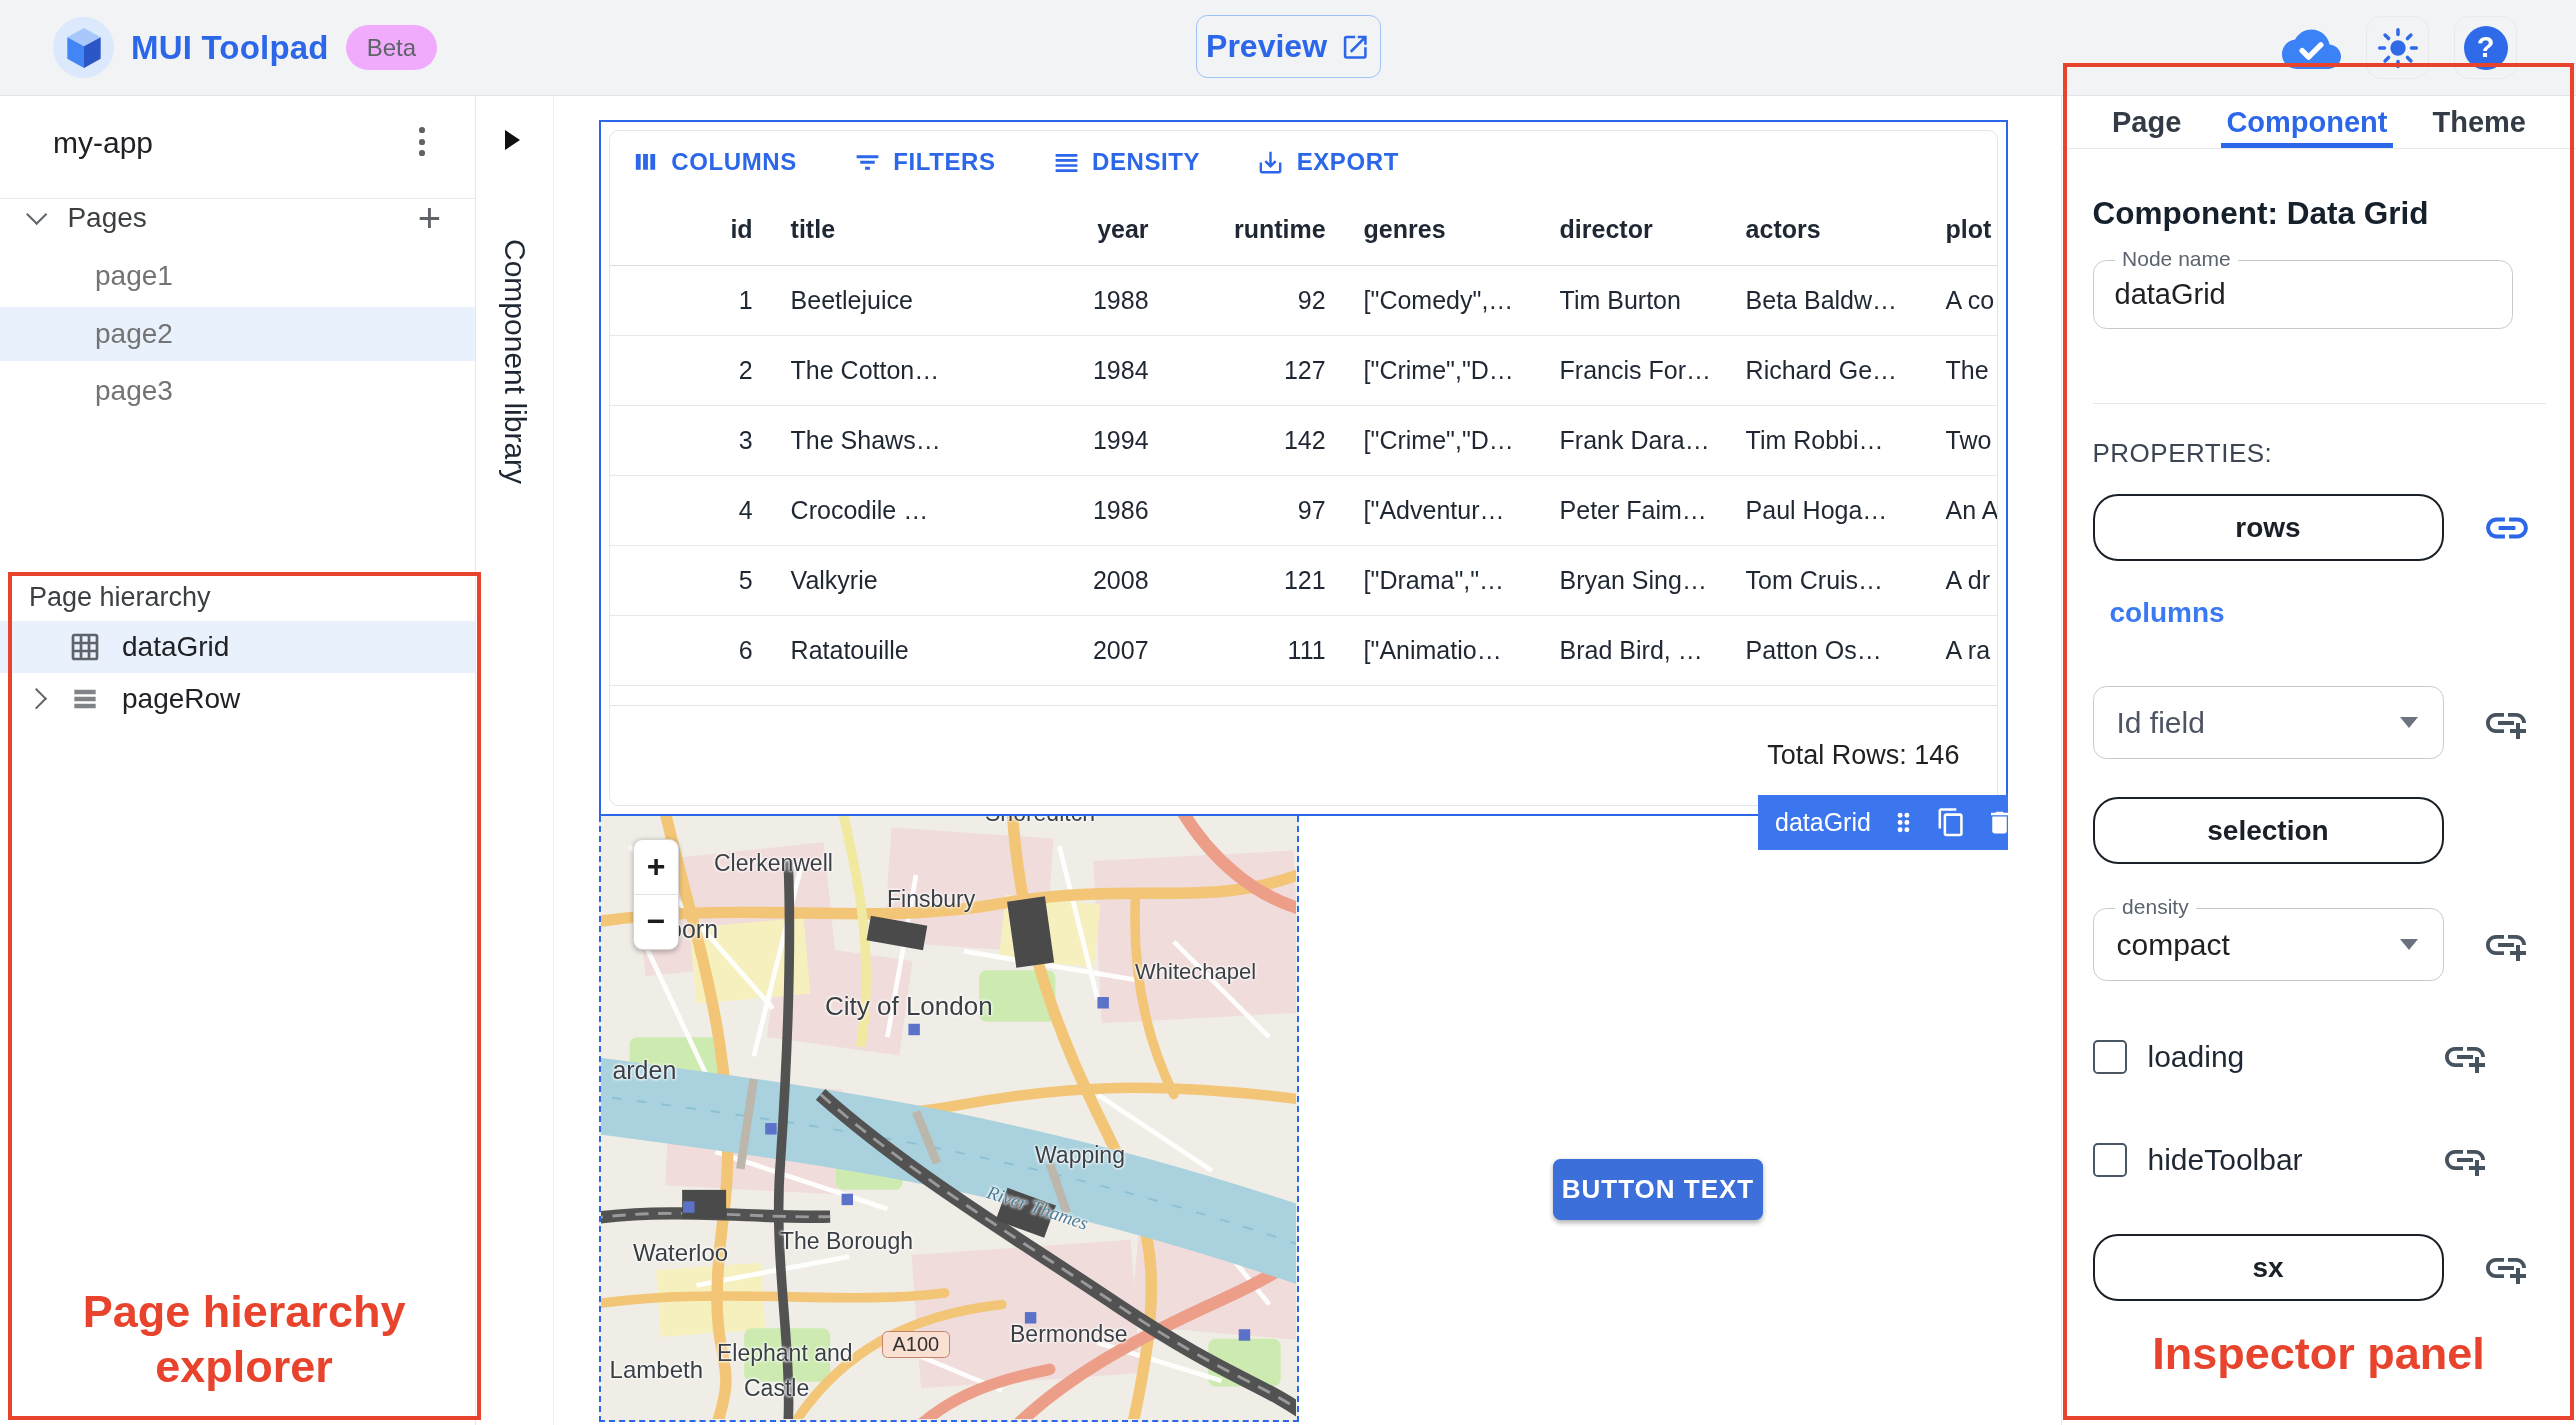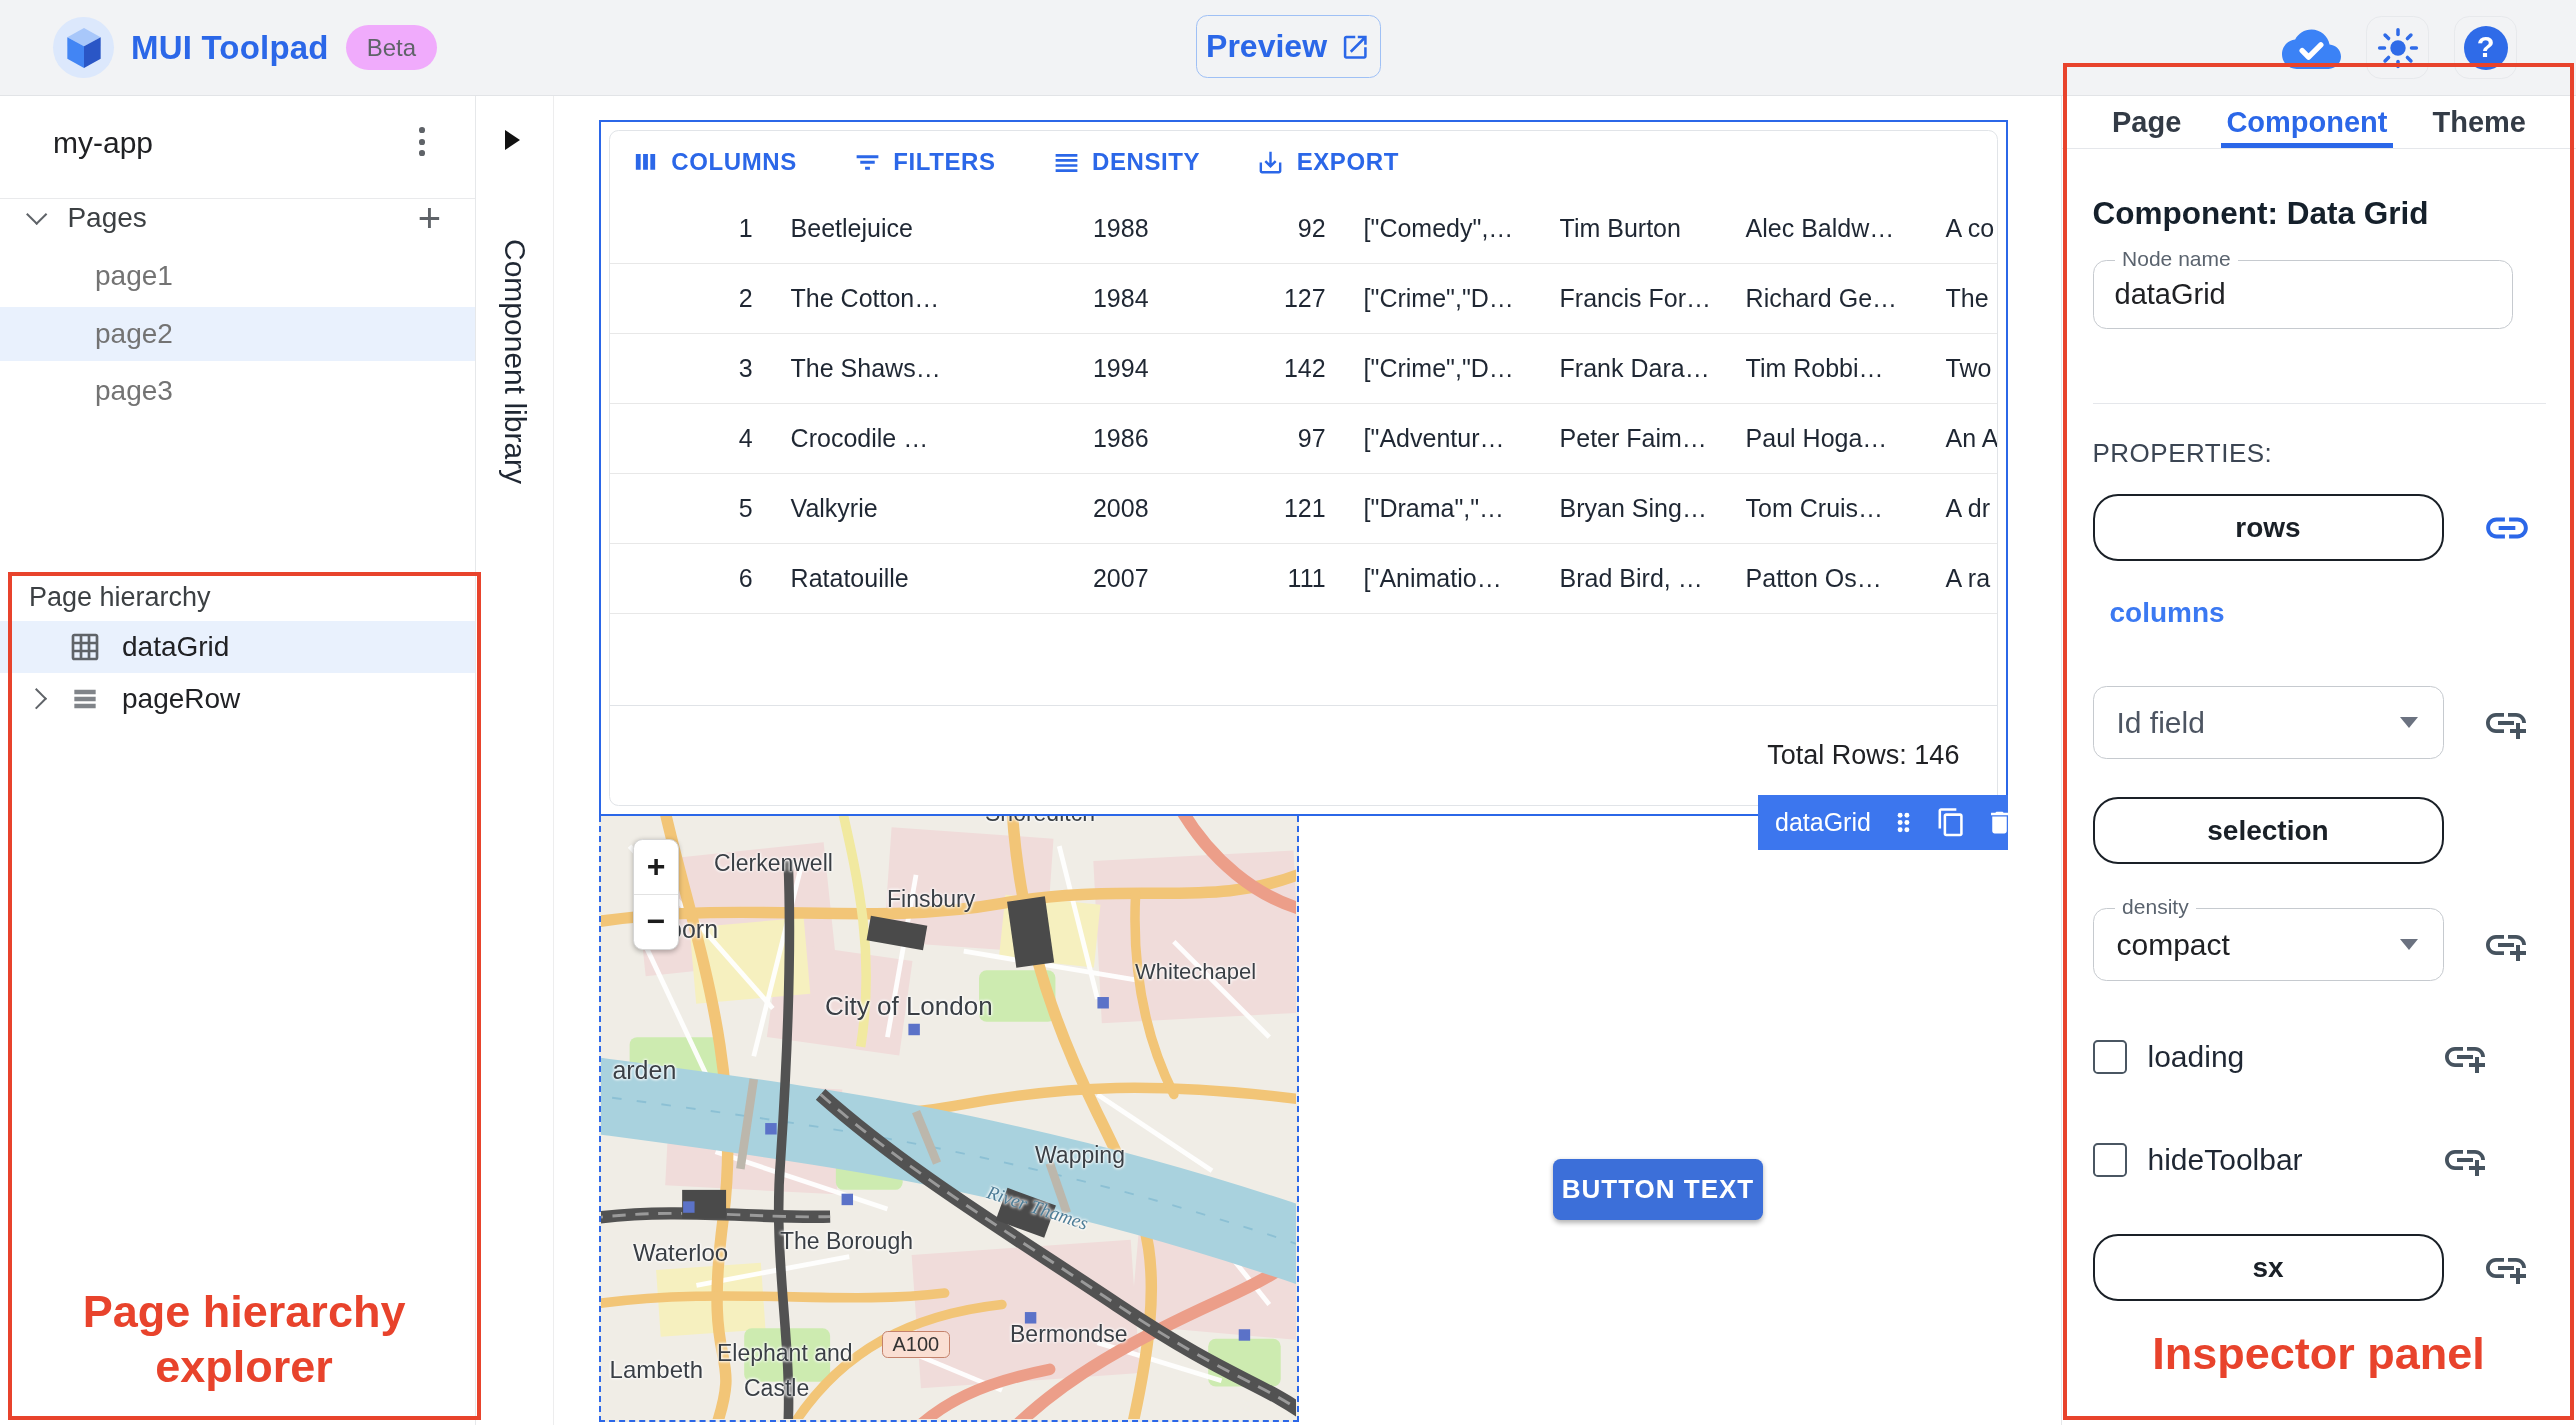--- a/index.html
+++ b/index.html
@@ -383,29 +383,39 @@
             </svg>
           <span>DENSITY</span>
         </button>
         <button class="gt-btn">
           <svg width="29" height="29" viewBox="0 0 24 24" fill="#2b67e8">
               <path d="M19 12v7H5v-7H3v7c0 1.1.9 2 2 2h14c1.1 0 2-.9 2-2v-7h-2zm-6 .67l2.59-2.58L17 11.5l-5 5-5-5 1.41-1.41L11 12.67V3h2v9.67z"></path>
             </svg>
           <span>EXPORT</span>
         </button>
       </div>
+      <div class="grid-headrow">
+          <div class="th r" style="width: 162px;">id</div>
+          <div class="th" style="width: 239px;">title</div>
+          <div class="th r" style="width: 157px;">year</div>
+          <div class="th r" style="width: 177px;">runtime</div>
+          <div class="th" style="width: 196px;">genres</div>
+          <div class="th" style="width: 186px;">director</div>
+          <div class="th" style="width: 200px;">actors</div>
+          <div class="th" style="width: 143px;">plot</div>
+        </div>
       <div class="grid-body">
           <div class="tr">
             <div class="td r" style="width: 162px;">1</div>
             <div class="td" style="width: 239px;">Beetlejuice</div>
             <div class="td r" style="width: 157px;">1988</div>
             <div class="td r" style="width: 177px;">92</div>
             <div class="td" style="width: 196px;">["Comedy",…</div>
             <div class="td" style="width: 186px;">Tim Burton</div>
-            <div class="td" style="width: 200px;">Alec Baldw…</div>
+            <div class="td" style="width: 200px;">Beta Baldw…</div>
             <div class="td" style="width: 143px;">A co</div>
           </div>
           <div class="tr">
             <div class="td r" style="width: 162px;">2</div>
             <div class="td" style="width: 239px;">The Cotton…</div>
             <div class="td r" style="width: 157px;">1984</div>
             <div class="td r" style="width: 177px;">127</div>
             <div class="td" style="width: 196px;">["Crime","D…</div>
             <div class="td" style="width: 186px;">Francis For…</div>
             <div class="td" style="width: 200px;">Richard Ge…</div>

